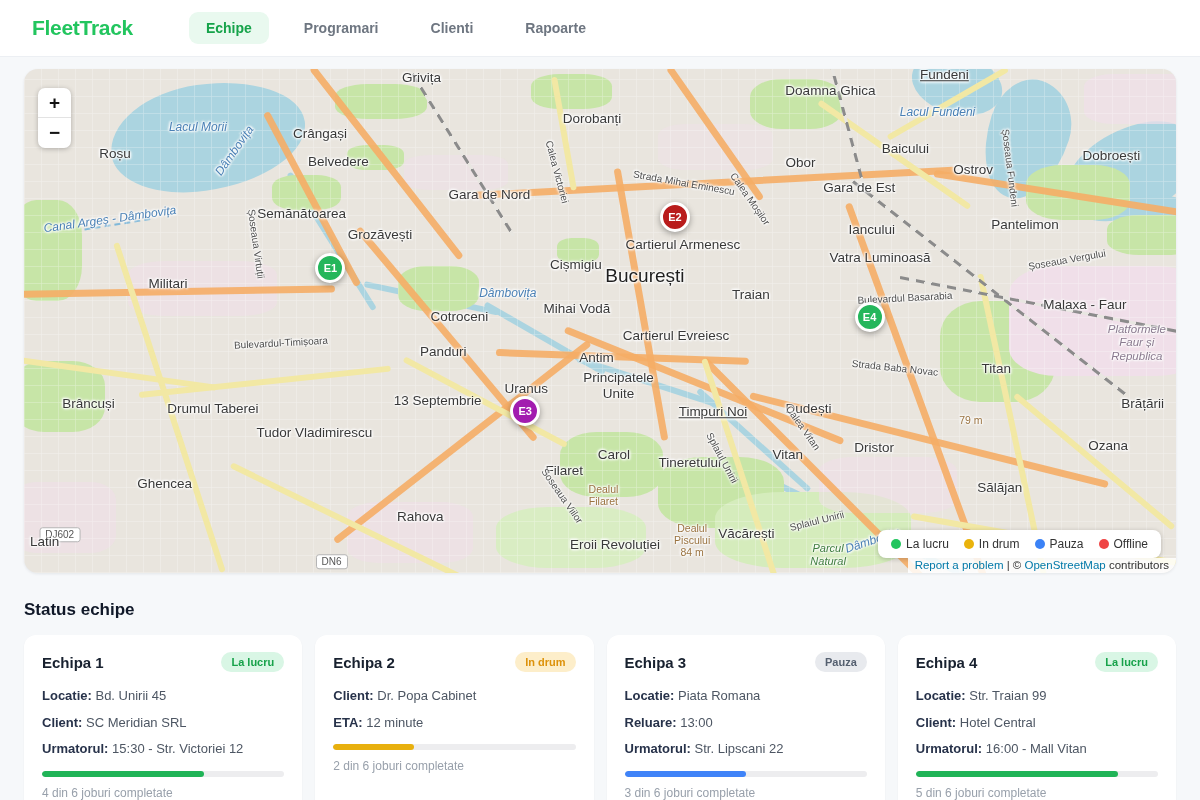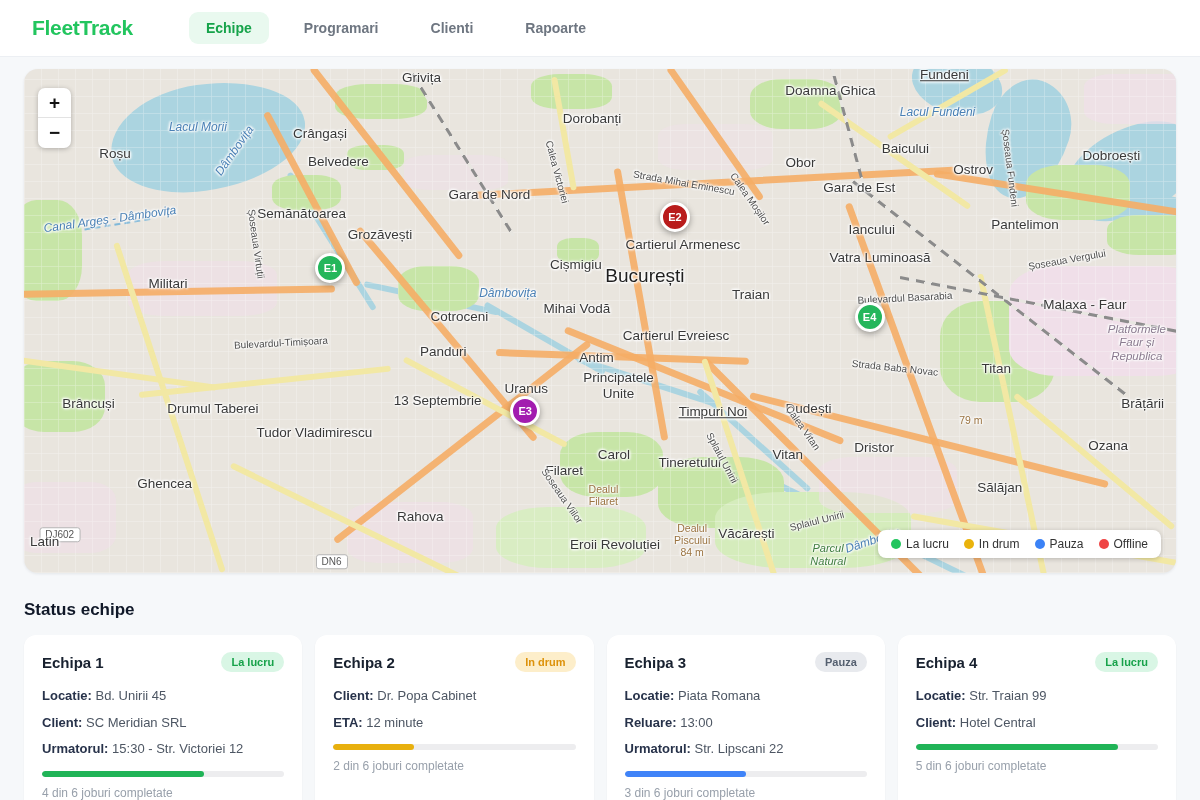--- a/index.html
+++ b/index.html
@@ -271,20 +271,21 @@
       <div class="legend-item">
         <span class="legend-dot" style="background: rgb(59, 130, 246);"></span>
         <span>Pauza</span>
       </div>
       <div class="legend-item">
         <span class="legend-dot" style="background: rgb(239, 68, 68);"></span>
         <span>Offline</span>
       </div>
     </div>
 
+  <div class="attribution"><a>Report a problem</a><span> | © </span><a>OpenStreetMap</a><span> contributors</span></div>
 </div>
 
 <h2 class="section-title">Status echipe</h2>
 
 <div class="cards" id="cards-grid">
     <div class="card">
       <div class="card-head">
         <div class="card-title">Echipa 1</div>
         <span class="badge badge-la-lucru">La lucru</span>
       </div>
@@ -321,18 +322,19 @@
       </div>
       <div class="card-foot">3 din 6 joburi completate</div>
     </div>
     <div class="card">
       <div class="card-head">
         <div class="card-title">Echipa 4</div>
         <span class="badge badge-la-lucru">La lucru</span>
       </div>
       <div class="row"><b>Locatie:</b> <span>Str. Traian 99</span></div>
       <div class="row"><b>Client:</b> <span>Hotel Central</span></div>
+      <div class="row"><b>Urmatorul:</b> <span>16:00 - Mall Vitan</span></div>
       <div class="progress-track">
         <div class="progress-fill" style="width: 83.3%; background: rgb(32, 180, 87);"></div>
       </div>
       <div class="card-foot">5 din 6 joburi completate</div>
     </div>
   </div>
 
 </body></html>

